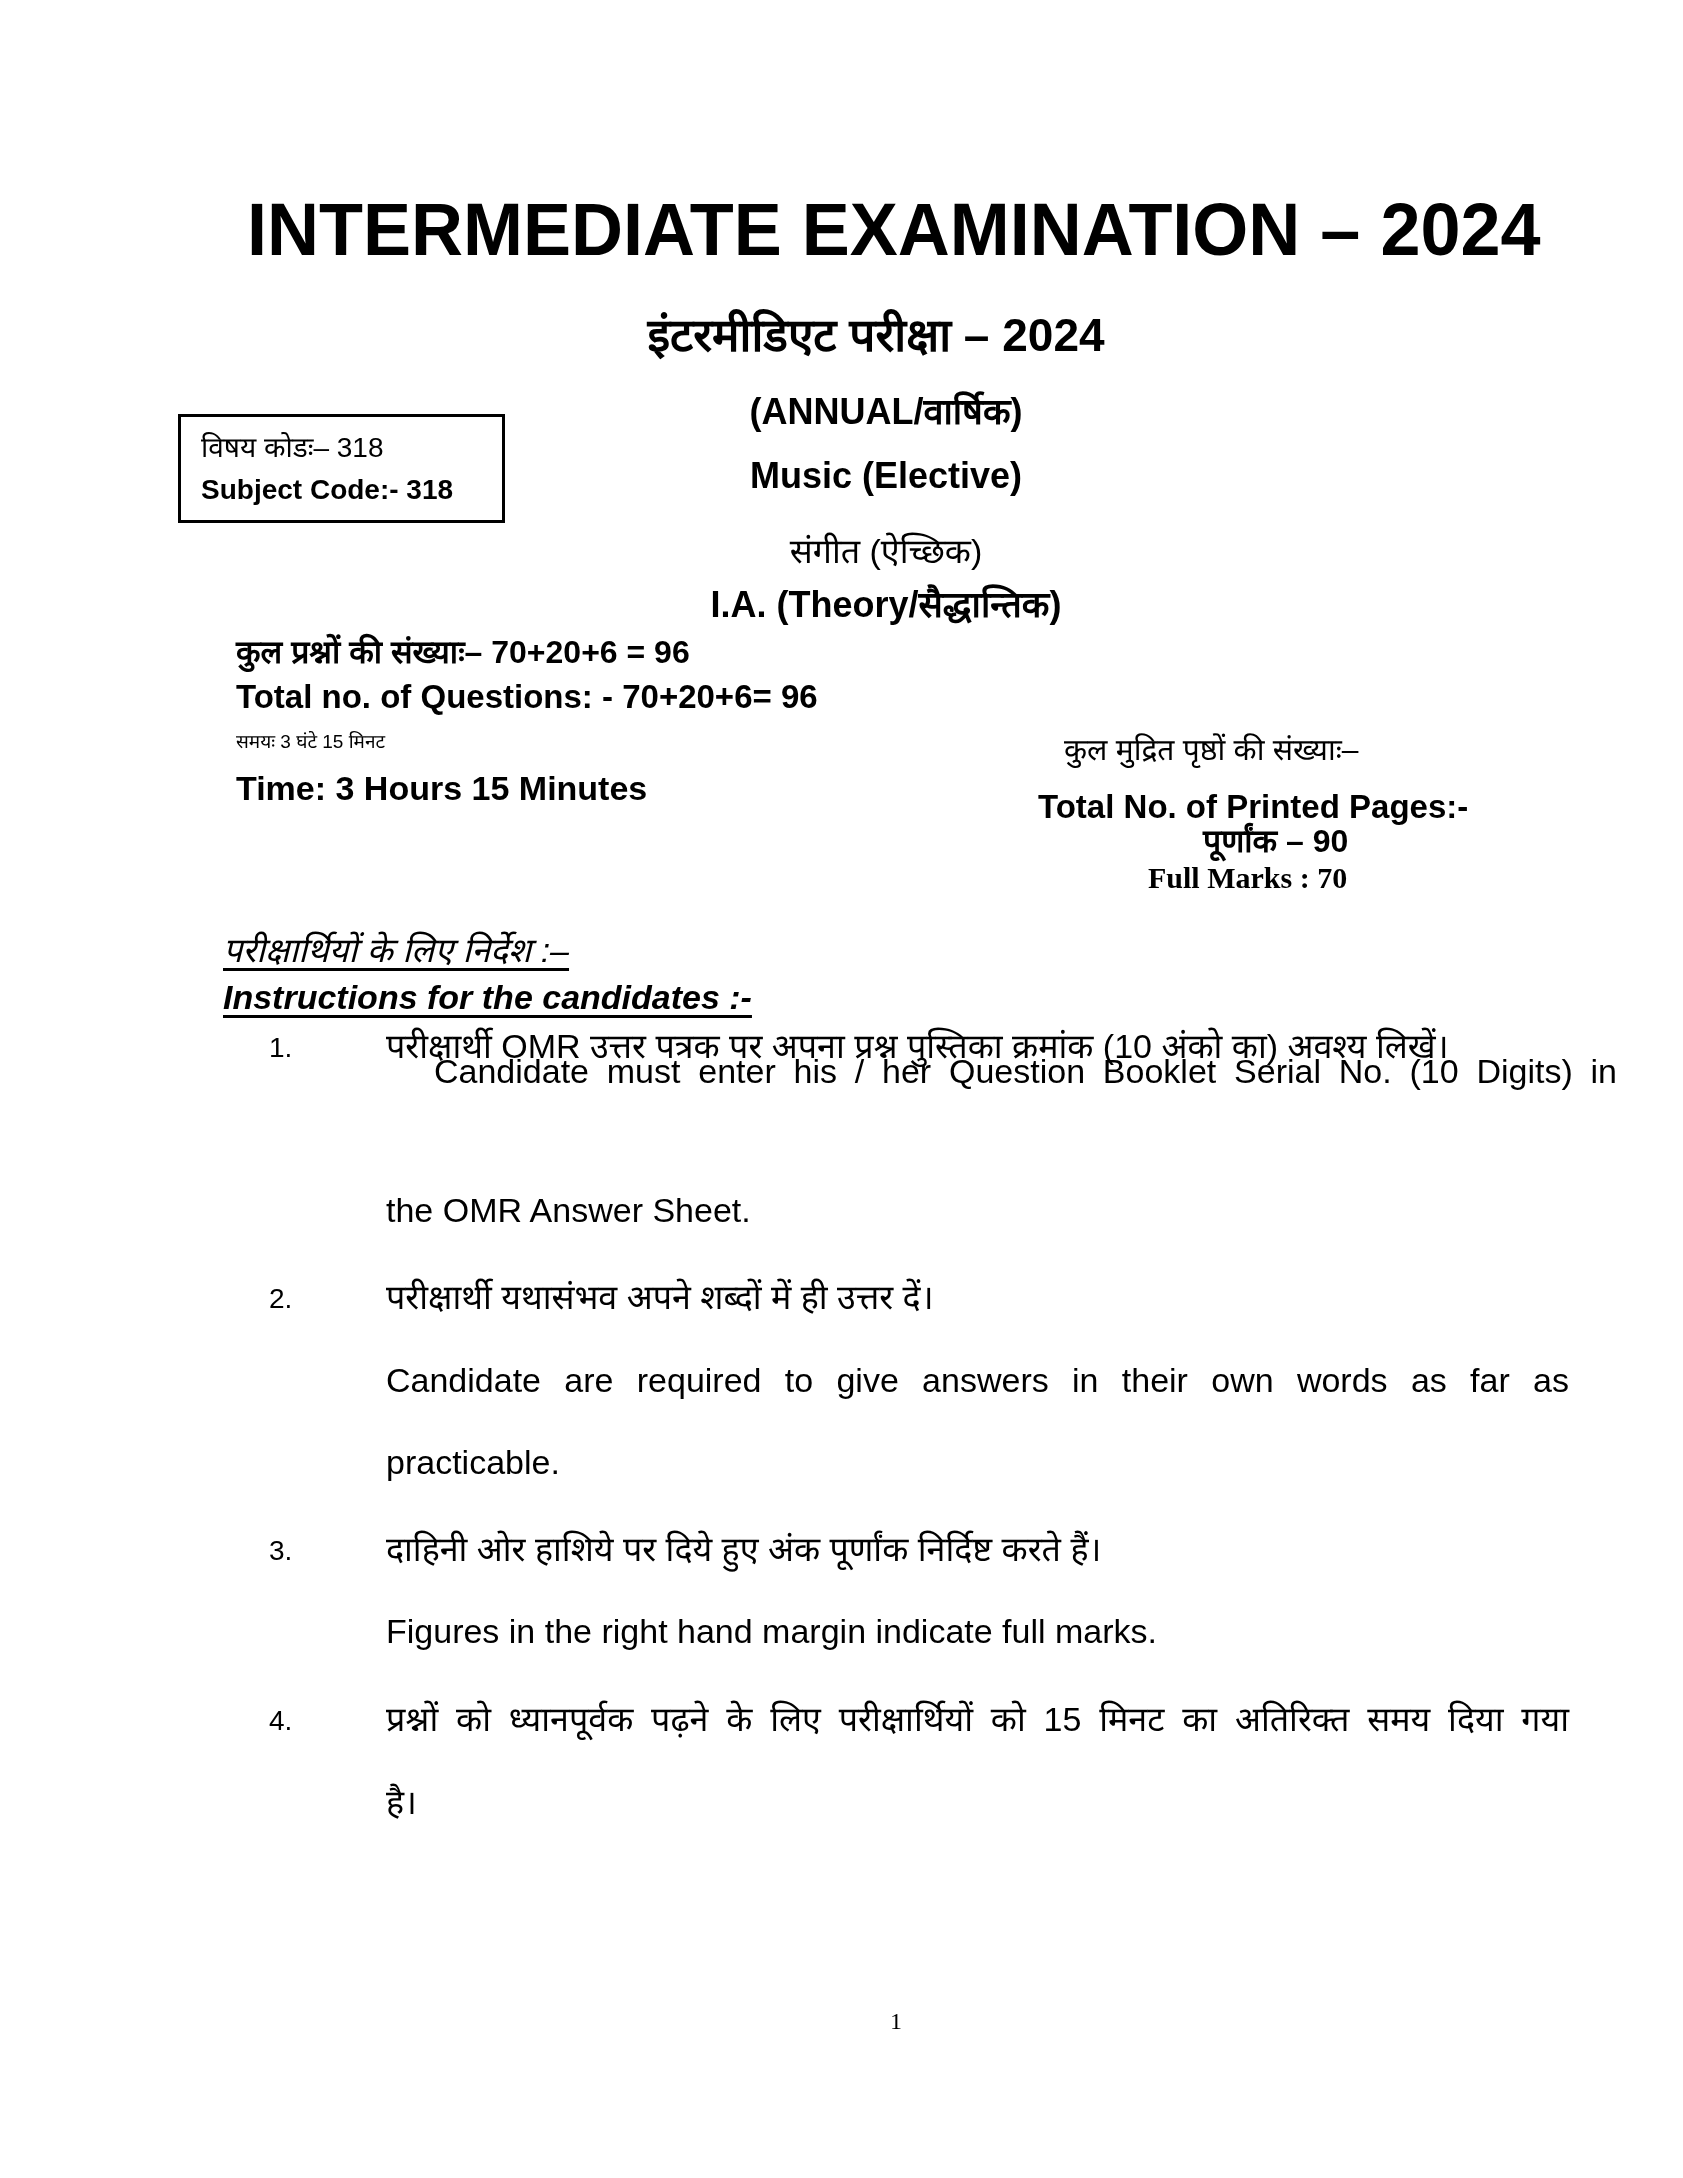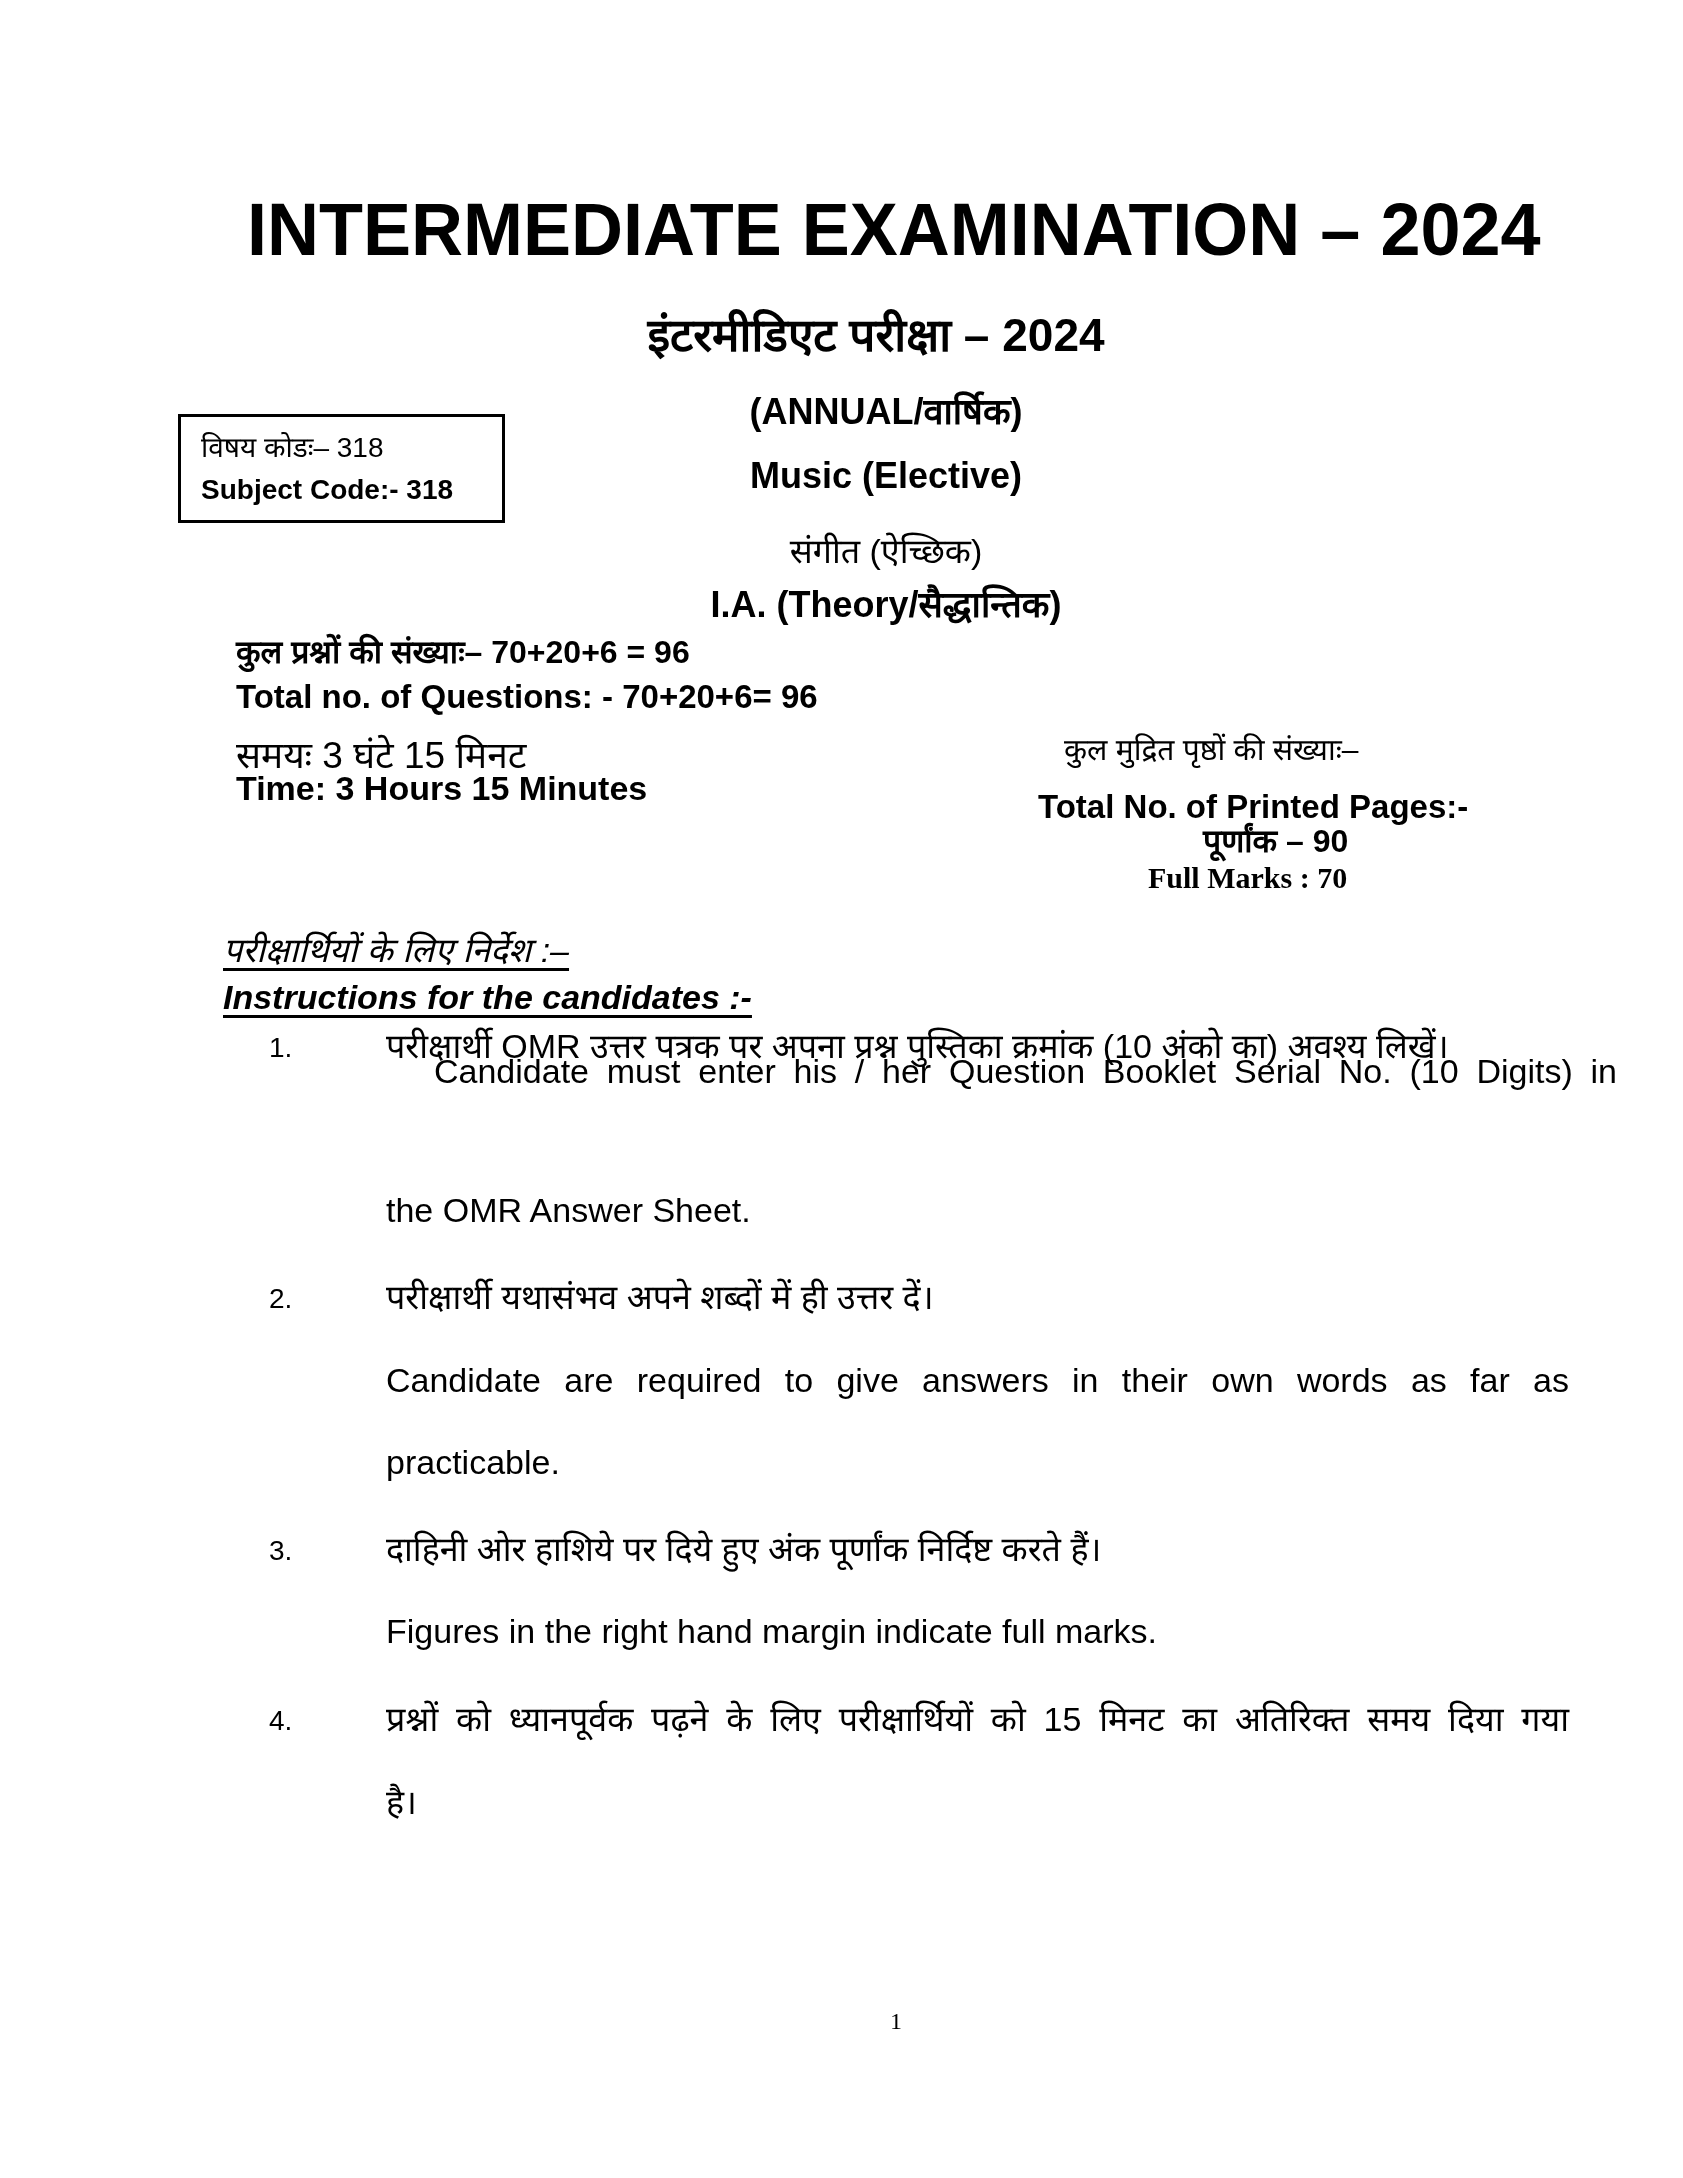--- a/index.html
+++ b/index.html
@@ -49,21 +49,21 @@
     <div class="hin">विषय कोडः– 318</div>
     <div>Subject Code:- 318</div>
   </div>
 
   <div class="abs center-line subject">Music (Elective)</div>
   <div class="abs center-line sangeet">संगीत (ऐच्छिक)</div>
   <div class="abs center-line ia">I.A. (Theory/सैद्धान्तिक)</div>
 
   <div class="abs meta-line bold" style="top:629px;font-size:32px;">कुल प्रश्नों की संख्याः– 70+20+6 = 96</div>
   <div class="abs meta-line bold" style="top:678px;font-size:33px;">Total no. of Questions: - 70+20+6= 96</div>
-  <div class="abs meta-line" style="top:728px;font-size:37px;">समयः 3 घंटे 15 मिनट</div>
+  <div class="abs meta-line" style="top:728px;font-size:19px;">समयः 3 घंटे 15 मिनट</div>
   <div class="abs meta-line bold" style="top:769px;font-size:34px;">Time: 3 Hours 15 Minutes</div>
 
   <div class="abs right-block" style="top:728px;left:1064px;font-size:30px;">कुल मुद्रित पृष्ठों की संख्याः–</div>
   <div class="abs right-block bold" style="top:788px;left:1038px;font-size:33px;">Total No. of Printed Pages:-</div>
   <div class="abs right-block bold" style="top:818px;left:1203px;font-size:32px;">पूर्णांक – 90</div>
   <div class="abs right-block bold" style="top:861px;left:1148px;font-size:30px;font-family:'Liberation Serif',serif;">Full Marks : 70</div>
 
   <div class="abs section-hin">परीक्षार्थियों के लिए निर्देश :–</div>
   <div class="abs section-eng">Instructions for the candidates :-</div>
 

